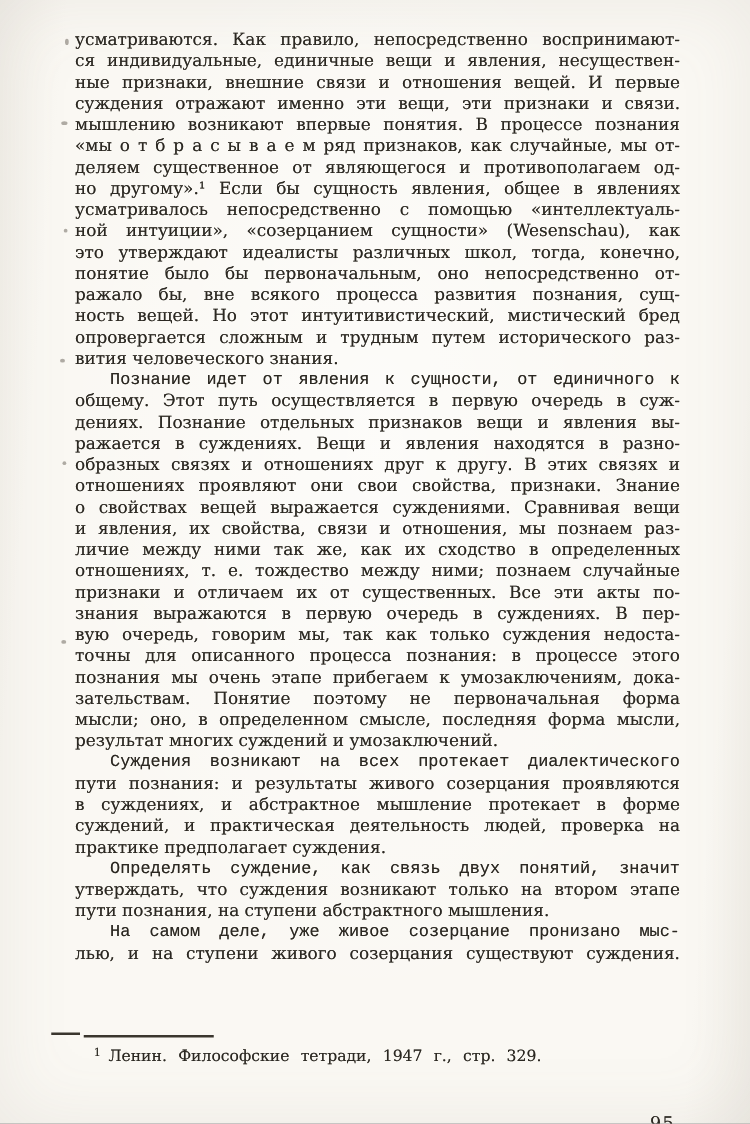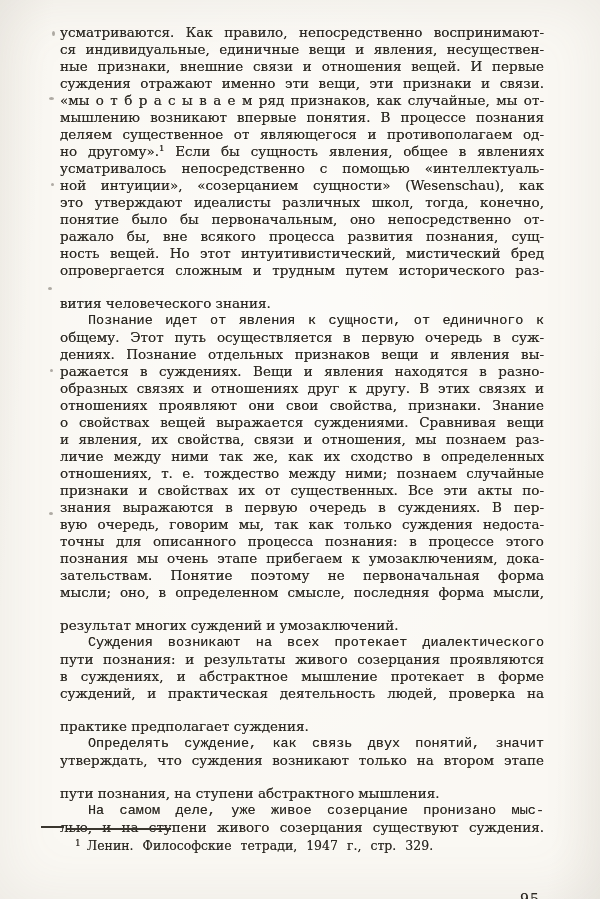--- a/index.html
+++ b/index.html
@@ -28,21 +28,21 @@
     font-size: 13.5px;
     line-height: 17px;
     height: 17px;
     overflow: hidden;
     white-space: normal;
     text-align: justify;
     text-align-last: justify;
     color: #2b2822;
     text-shadow: 0 0 0.5px rgba(45,40,33,0.65);
   }
-  .line.endline { text-align-last: left; margin-top: 16px; }
+  .line.endline { text-align-last: left; }
   .line.indent { text-indent: 28px; font-family: Liberation Mono, monospace; }
   .footnote-rule-a, .footnote-rule-b {
     position: absolute;
     background: #3a362e;
     height: 2px;
   }
   .footnote-rule-a { left: 41px; top: 826px; width: 23px; }
   .footnote-rule-b { left: 67px; top: 828px; width: 104px; }
   .footnote {
     position: absolute;
@@ -83,22 +83,22 @@
 <body>
 
 <div class="page">
 
   <div class="text-block">
       <div class="para">
         <div class="line">усматриваются. Как правило, непосредственно воспринимают-</div>
         <div class="line">ся индивидуальные, единичные вещи и явления, несуществен-</div>
         <div class="line">ные признаки, внешние связи и отношения вещей. И первые</div>
         <div class="line">суждения отражают именно эти вещи, эти признаки и связи.</div>
+        <div class="line">мышлению возникают впервые понятия. В процессе познания</div>
         <div class="line">«мы о т б р а с ы в а е м ряд признаков, как случайные, мы от-</div>
-        <div class="line">мышлению возникают впервые понятия. В процессе познания</div>
         <div class="line">деляем существенное от являющегося и противополагаем од-</div>
         <div class="line">но другому».¹ Если бы сущность явления, общее в явлениях</div>
         <div class="line">усматривалось непосредственно с помощью «интеллектуаль-</div>
         <div class="line">ной интуиции», «созерцанием сущности» (Wesenschau), как</div>
         <div class="line">это утверждают идеалисты различных школ, тогда, конечно,</div>
         <div class="line">понятие было бы первоначальным, оно непосредственно от-</div>
         <div class="line">ражало бы, вне всякого процесса развития познания, сущ-</div>
         <div class="line">ность вещей. Но этот интуитивистический, мистический бред</div>
         <div class="line">опровергается сложным и трудным путем исторического раз-</div>
         <div class="line endline">вития человеческого знания.</div>
@@ -107,21 +107,21 @@
         <div class="line indent">Познание идет от явления к сущности, от единичного к</div>
         <div class="line">общему. Этот путь осуществляется в первую очередь в суж-</div>
         <div class="line">дениях. Познание отдельных признаков вещи и явления вы-</div>
         <div class="line">ражается в суждениях. Вещи и явления находятся в разно-</div>
         <div class="line">образных связях и отношениях друг к другу. В этих связях и</div>
         <div class="line">отношениях проявляют они свои свойства, признаки. Знание</div>
         <div class="line">о свойствах вещей выражается суждениями. Сравнивая вещи</div>
         <div class="line">и явления, их свойства, связи и отношения, мы познаем раз-</div>
         <div class="line">личие между ними так же, как их сходство в определенных</div>
         <div class="line">отношениях, т. е. тождество между ними; познаем случайные</div>
-        <div class="line">признаки и свойствах их от существенных. Все эти акты по-</div>
+        <div class="line">признаки и отличаем их от существенных. Все эти акты по-</div>
         <div class="line">знания выражаются в первую очередь в суждениях. В пер-</div>
         <div class="line">вую очередь, говорим мы, так как только суждения недоста-</div>
         <div class="line">точны для описанного процесса познания: в процессе этого</div>
         <div class="line">познания мы очень этапе прибегаем к умозаключениям, дока-</div>
         <div class="line">зательствам. Понятие поэтому не первоначальная форма</div>
         <div class="line">мысли; оно, в определенном смысле, последняя форма мысли,</div>
         <div class="line endline">результат многих суждений и умозаключений.</div>
       </div>
       <div class="para">
         <div class="line indent">Суждения возникают на всех протекает диалектического</div>

